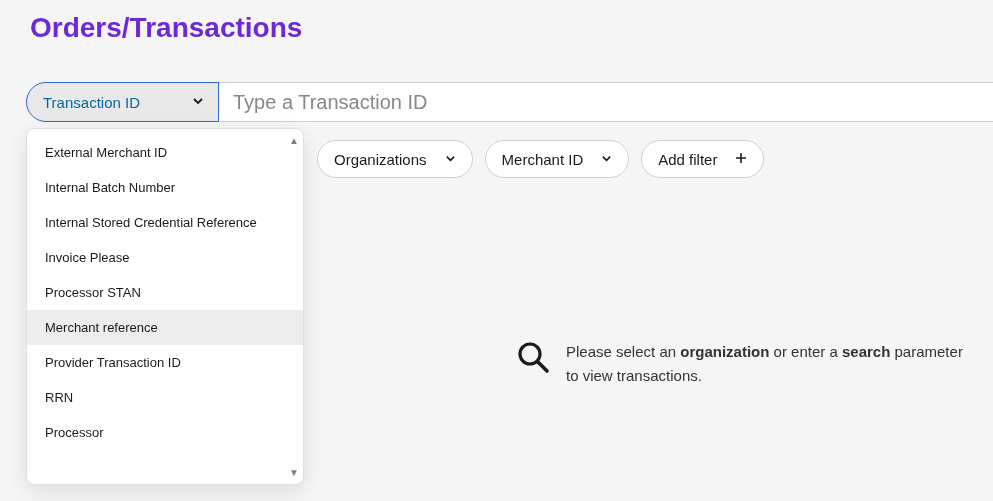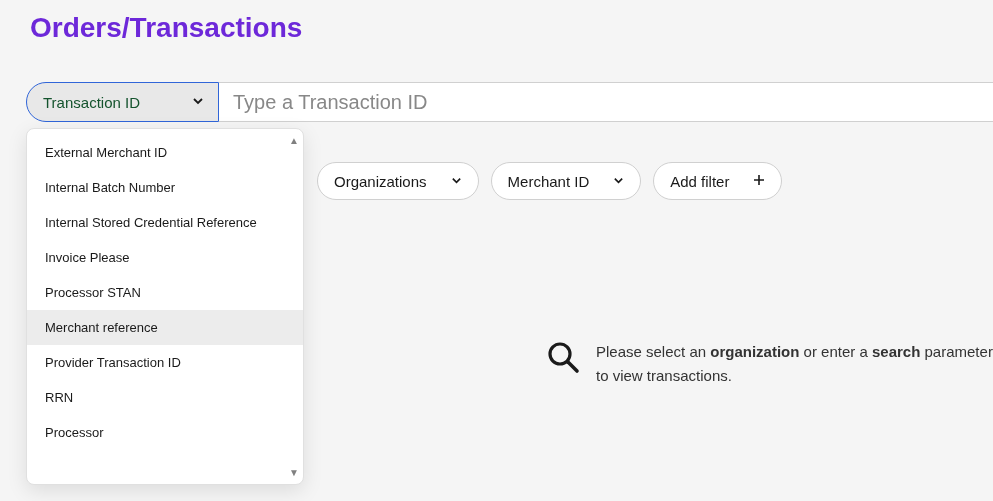--- a/index.html
+++ b/index.html
@@ -30,21 +30,21 @@
       display: flex;
       align-items: center;
       justify-content: space-between;
       width: 193px;
       height: 40px;
       background: #e8e8e8;
       border: 1.5px solid #3065d8;
       border-radius: 20px 0 0 20px;
       padding: 0 14px 0 16px;
       font-size: 15px;
-      color: #14532d;
+      color: #0369a1;
       cursor: pointer;
     }
     .select-filter .chevron {
       font-size: 14px;
     }
     .search-input-wrap {
       flex: 1;
       height: 40px;
       background: #fff;
       border-top: 1px solid #d0d0d0;
@@ -66,39 +66,38 @@
       color: #888;
     }
     .filters-row {
       display: flex;
       gap: 12px;
       margin: 18px 0 0 317px;
     }
     .filter-pill {
       display: inline-flex;
       align-items: center;
-      gap: 24px;
+      gap: 18px;
       height: 38px;
       padding: 0 16px;
       border: 1px solid #d0d0d0;
       border-radius: 19px;
       background: #fff;
       font-size: 15px;
       color: #1a1a1a;
       cursor: pointer;
-      margin-top: 22px;
     }
     .filter-pill .chevron,
     .filter-pill .plus {
       font-size: 13px;
       font-weight: 600;
     }
     .empty-state {
       position: absolute;
-      left: 546px;
+      left: 516px;
       top: 340px;
       display: flex;
       align-items: flex-start;
       gap: 16px;
       max-width: 450px;
     }
     .empty-state .big-search {
       flex-shrink: 0;
     }
     .empty-state-text {

